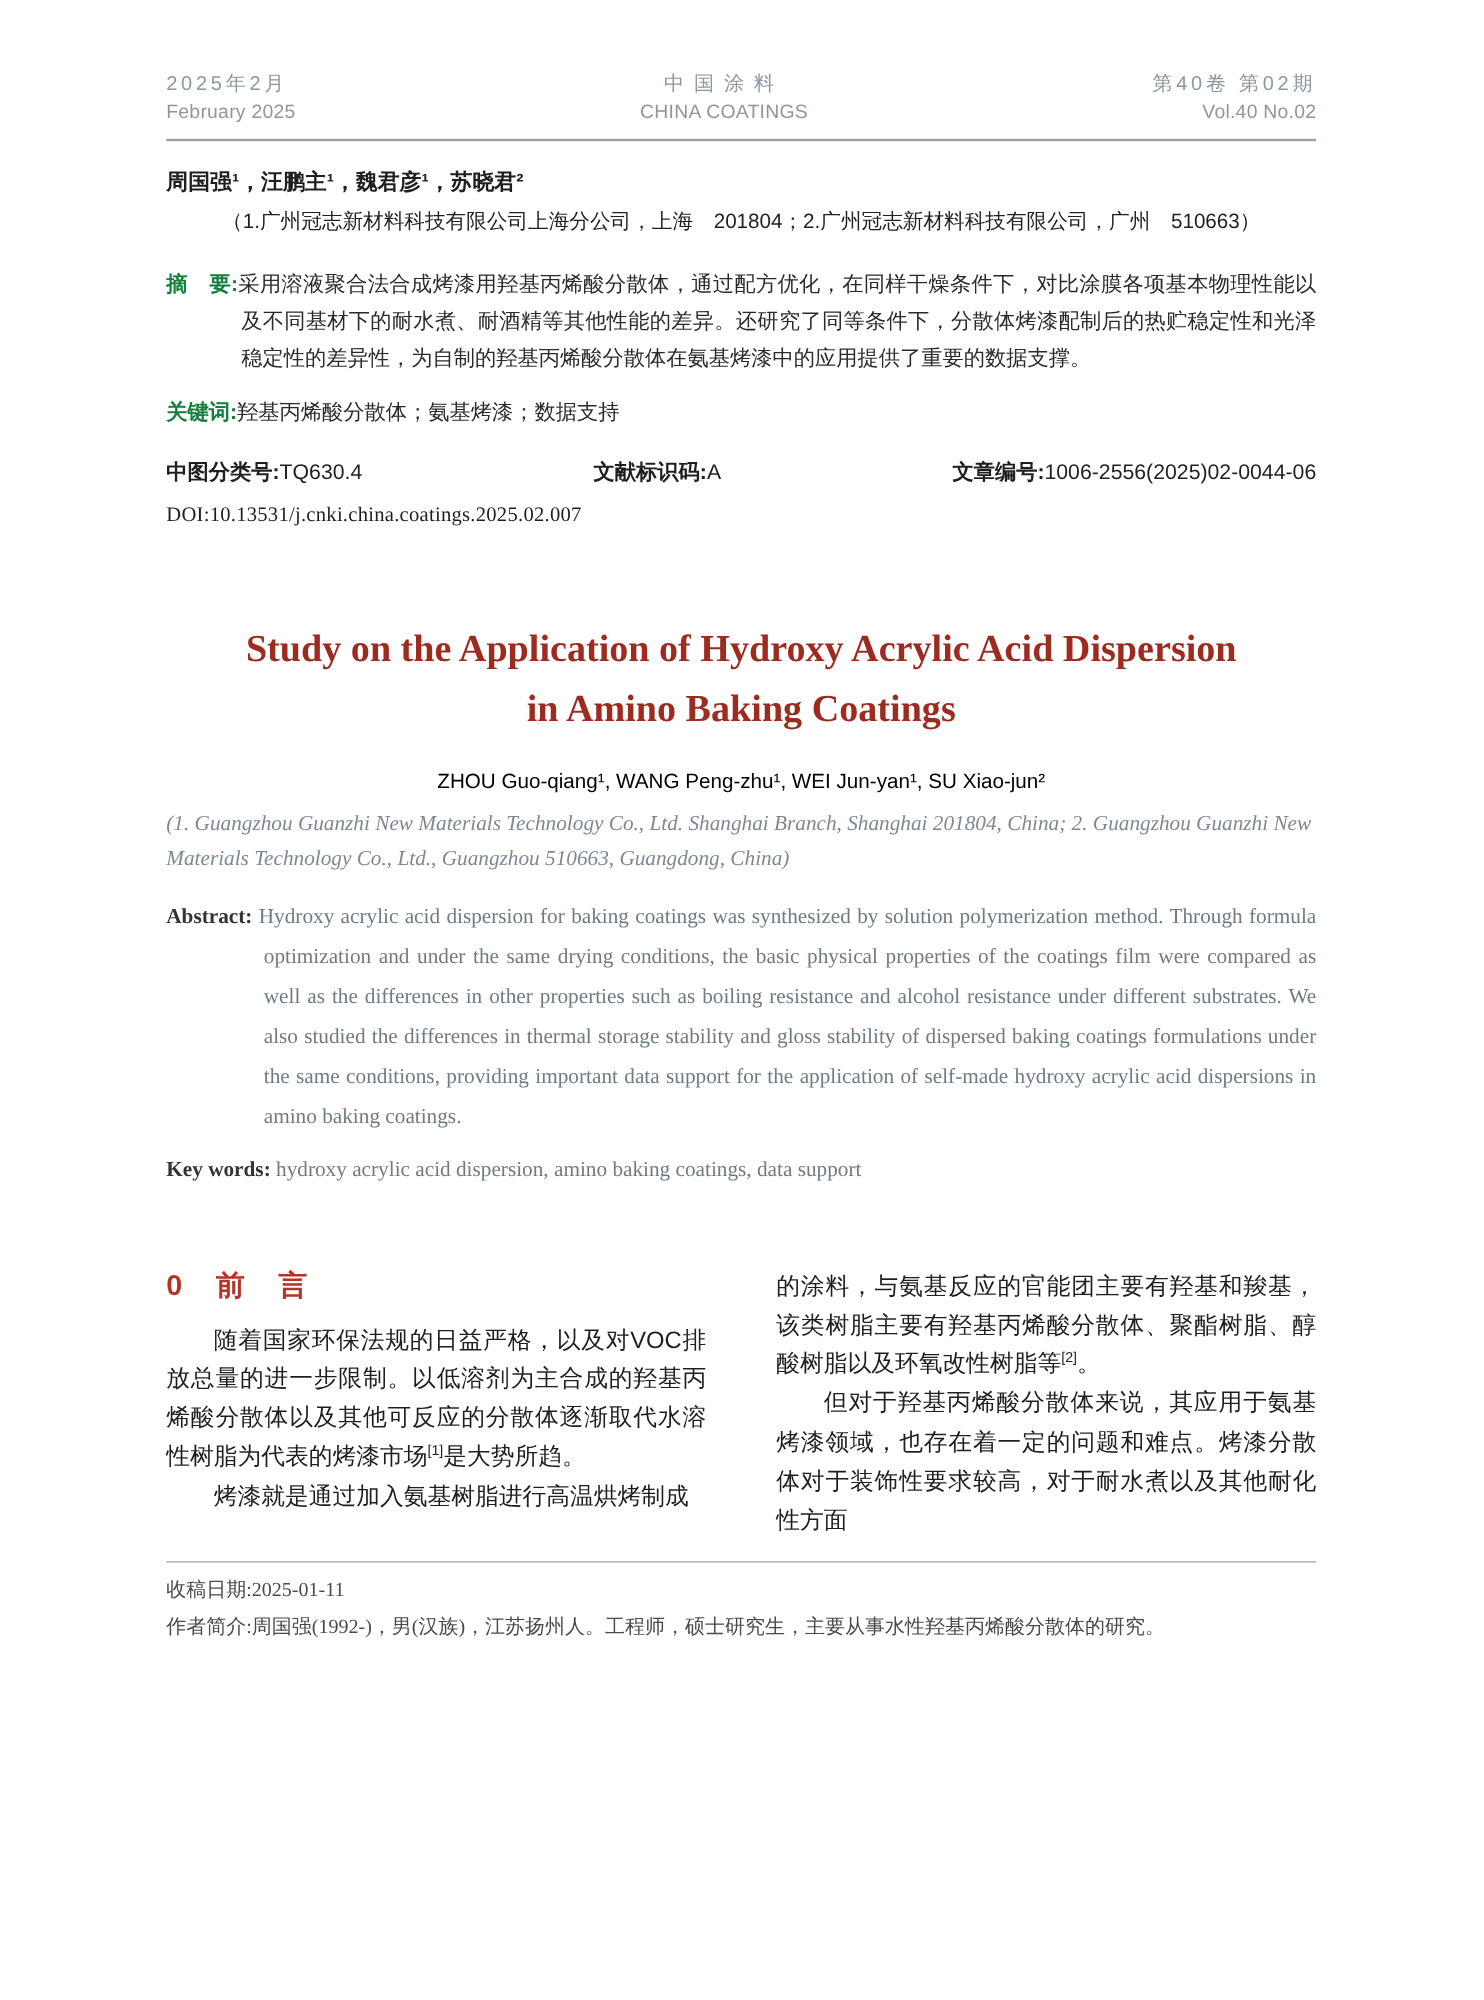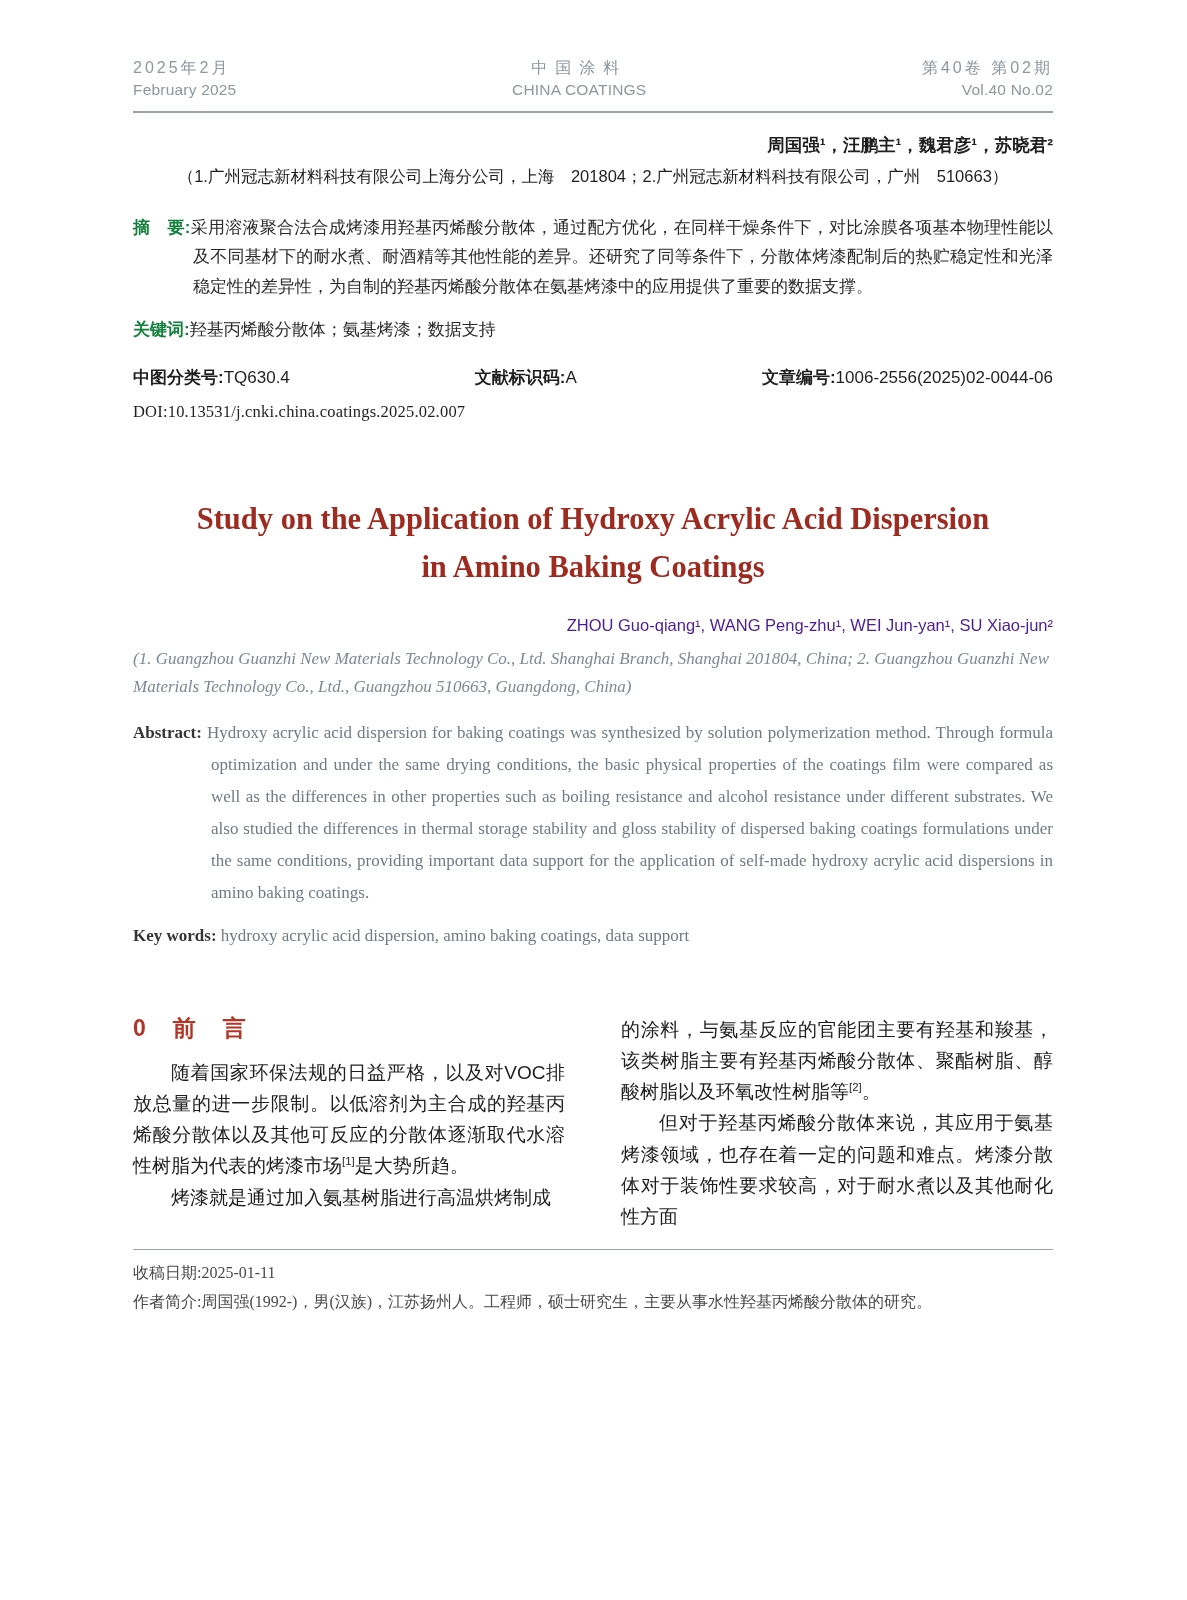--- a/index.html
+++ b/index.html
@@ -26,40 +26,40 @@
   .jheader .cn{font-size:16px;letter-spacing:3px;}
   .jheader .en{font-size:15.5px;letter-spacing:0.2px;}
   .jheader .c{text-align:center;}
   .jheader .c .cn{letter-spacing:8px;}
   .jheader .r{text-align:right;}
   
   .title-cn{
     margin-top:148px;text-align:center;color:var(--maroon);
     font-size:44px;font-weight:700;line-height:1.5;letter-spacing:1.5px;
   }
-  .authors-cn{margin-top:20px;text-align:right;font-size:17.5px;font-weight:600;color:#1f1f1f;}
+  .authors-cn{margin-top:20px;text-align:left;font-size:17.5px;font-weight:600;color:#1f1f1f;}
   .affil-cn{margin-top:9px;text-align:center;font-size:16.5px;color:#1f1f1f;}
   sup{font-size:0.6em;line-height:0;}
   
   .abs-cn{
     margin-top:25px;font-size:17px;line-height:1.74;color:#2a2a2a;text-align:justify;
     padding-left:60px;text-indent:-60px;
   }
   .abs-cn .lbl,.kw-cn .lbl{font-weight:700;color:#15803d;}
   .kw-cn{margin-top:4px;font-size:17px;color:#2a2a2a;}
   .meta-row{margin-top:25px;display:flex;justify-content:space-between;font-size:17px;color:#1f1f1f;}
   .meta-row .lbl{font-weight:700;}
   .doi{margin-top:13px;font-family:"Liberation Serif","DejaVu Serif",serif;font-size:16.5px;color:#1f1f1f;letter-spacing:0.2px;}
   
   .title-en{
     margin-top:74px;text-align:center;color:var(--maroon);
     font-family:"Liberation Serif","DejaVu Serif",serif;
     font-size:30.5px;font-weight:700;line-height:1.55;
   }
-  .authors-en{margin-top:24px;text-align:right;font-size:16.5px;color:#4c1d95;}
+  .authors-en{margin-top:24px;text-align:center;font-size:16.5px;color:#000000;}
   .affil-en{
     margin-top:10px;text-align:left;font-size:17px;color:#7e8893;line-height:1.62;
     font-family:"Liberation Serif","DejaVu Serif",serif;font-style:italic;
   }
   .abs-en{
     margin-top:17px;font-family:"Liberation Serif","DejaVu Serif",serif;
     font-size:17px;color:var(--en_gray);line-height:1.88;text-align:justify;
     padding-left:78px;text-indent:-78px;
   }
   .abs-en .lbl,.kw-en .lbl{font-weight:700;color:#343434;font-style:normal;}

